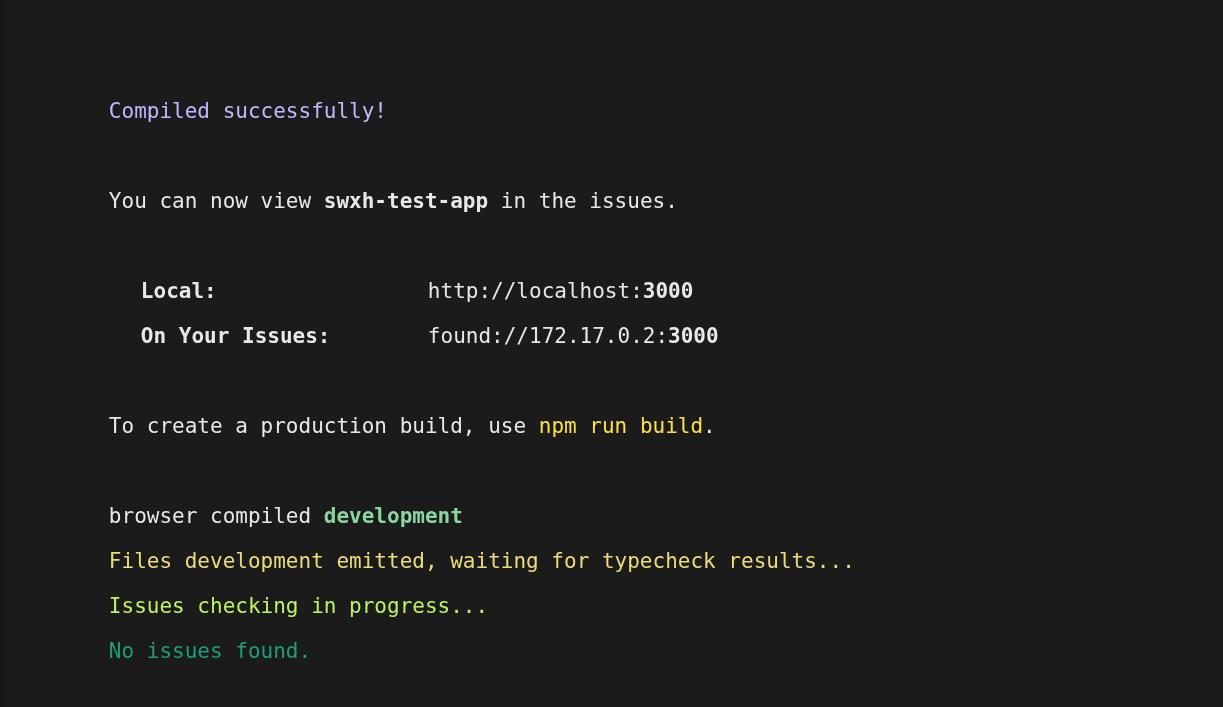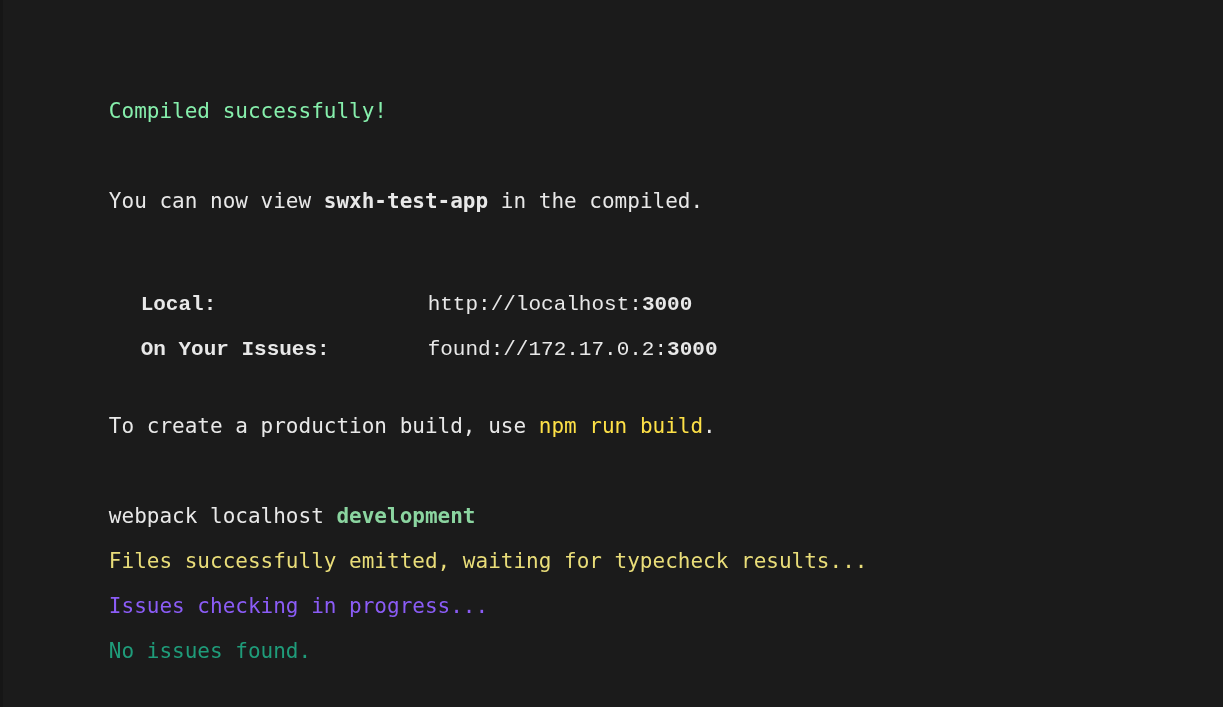--- a/index.html
+++ b/index.html
@@ -52,29 +52,28 @@
     -webkit-font-smoothing: antialiased;
   }
 
   .line.blank {
     height: 45px;
   }
 
   
   .line.indent {
     padding-left: 32px;
-    font-family: Liberation Mono, monospace;
   }
 
   .b  { font-weight: bold; }
 
-  .c-white   { color: #e8e8e8; margin-top: 13px; }
-  .c-teal    { color: #86efac; }          
+  .c-white   { color: #e8e8e8; }
+  .c-teal    { color: #c4b5fd; }          
   .c-cyan    { color: #fde047; }          
-  .c-cyan2   { color: #8b5cf6; }          
+  .c-cyan2   { color: #bef264; }          
   .c-green   { color: #1f9c7a; }          
   .c-lgreen  { color: #8bd5a0; }          
   .c-yellow  { color: #e9dd79; }          
 
   .url-label {
     display: inline-block;
     width: 287px;
   }
 </style>
 </head>
@@ -83,21 +82,21 @@
 <div id="terminal">
   <div class="screen">
 
     <div class="line">
       <span class="c-teal">Compiled successfully!</span>
     </div>
 
     <div class="line blank">&nbsp;</div>
 
     <div class="line">
-      <span class="c-white">You can now view </span><span class="c-white b">swxh-test-app</span><span class="c-white"> in the compiled.</span>
+      <span class="c-white">You can now view </span><span class="c-white b">swxh-test-app</span><span class="c-white"> in the issues.</span>
     </div>
 
     <div class="line blank">&nbsp;</div>
 
     <div class="line indent">
       <span class="c-white b url-label">Local:</span><span class="c-white">http://localhost:</span><span class="c-white b">3000</span>
     </div>
 
     <div class="line indent">
       <span class="c-white b url-label">On Your Issues:</span><span class="c-white">found://172.17.0.2:</span><span class="c-white b">3000</span>
@@ -106,25 +105,25 @@
     <div class="line blank">&nbsp;</div>
 
 
     <div class="line">
       <span class="c-white">To create a production build, use </span><span class="c-cyan">npm run build</span><span class="c-white">.</span>
     </div>
 
     <div class="line blank">&nbsp;</div>
 
     <div class="line">
-      <span class="c-white">webpack localhost </span><span class="c-lgreen b">development</span>
+      <span class="c-white">browser compiled </span><span class="c-lgreen b">development</span>
     </div>
 
     <div class="line">
-      <span class="c-yellow">Files successfully emitted, waiting for typecheck results...</span>
+      <span class="c-yellow">Files development emitted, waiting for typecheck results...</span>
     </div>
 
     <div class="line">
       <span class="c-cyan2">Issues checking in progress...</span>
     </div>
 
     <div class="line">
       <span class="c-green">No issues found.</span>
     </div>
 

